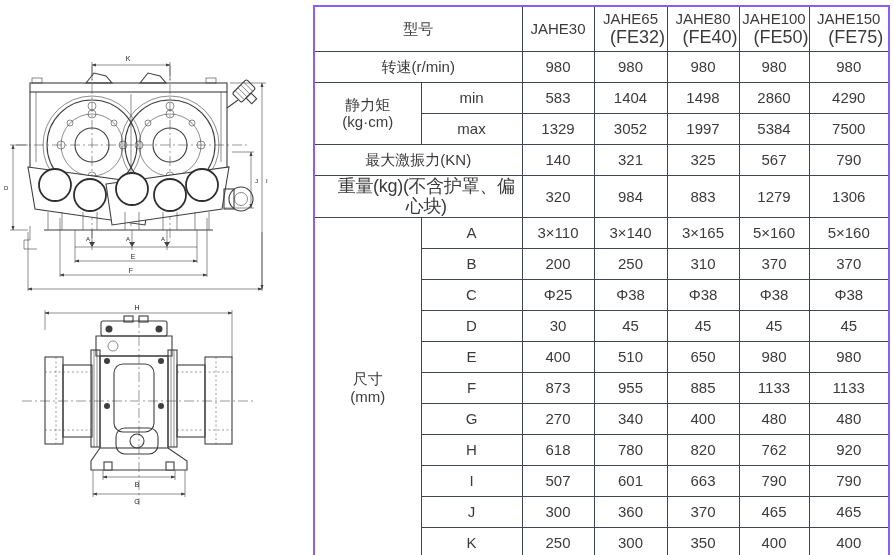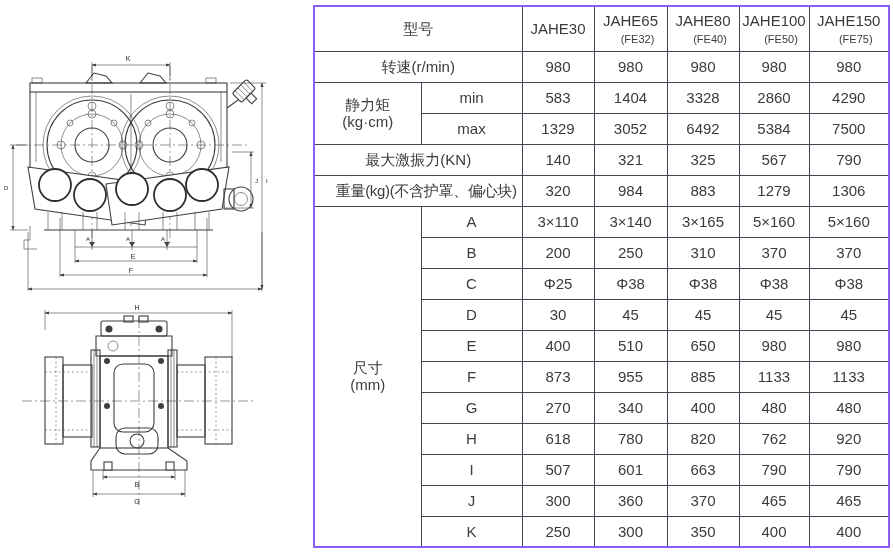--- a/index.html
+++ b/index.html
@@ -8,24 +8,24 @@
   #drawing-panel{position:absolute;left:0;top:0;width:313px;height:555px;background:#fff;}
   #table-panel{position:absolute;left:313px;top:5px;width:577px;}
   table.spec{border-collapse:collapse;table-layout:fixed;width:575px;
              border:2px solid #8b5cf6;}
   table.spec td{border:1px solid #3e4652;text-align:center;vertical-align:middle;
                 padding:0;font-size:15px;color:#3b3b3b;background:#fff;
                 white-space:pre-line;line-height:1.15;overflow:hidden;}
   tr.r{height:31px;}
   tr.hdr{height:45px;}
   td.lab{background:#b5dbf3;font-size:14px;}
-  td.lab.small{font-size:15px;letter-spacing:-0.3px;padding-left:16px;}
+  td.lab.small{font-size:18px;letter-spacing:-0.3px;padding-left:16px;}
   td.tint{background:#b5dbf3;}
   td.model{background:#b5dbf3;font-size:13.5px;}
-  td.model .sub{font-size:11px;margin-left:14px;}
+  td.model .sub{font-size:18px;margin-left:14px;}
   svg .ln{stroke:#3f3f3f;fill:none;stroke-width:1.1;}
   svg .th{stroke:#3f3f3f;fill:none;stroke-width:0.6;}
   svg .bold{stroke:#2e2e2e;fill:#fff;stroke-width:1.8;}
   svg .wht{fill:#fff;stroke:#3f3f3f;stroke-width:1.1;}
   svg .cl{stroke:#555;fill:none;stroke-width:0.6;stroke-dasharray:10 3 2 3;}
   svg .dot{stroke:#555;fill:none;stroke-width:0.6;stroke-dasharray:2 2.5;}
   svg .dim{stroke:#444;fill:none;stroke-width:0.6;}
   svg .dimtxt{font-family:"Liberation Sans",sans-serif;font-size:7px;fill:#222;}
   svg .dimtxt.sm{font-size:6px;}
 </style>
@@ -223,29 +223,29 @@
             <td class="plain">980</td>
             <td class="plain">980</td>
             <td class="plain">980</td>
           </tr>
           <tr class="r">
             <td class="lab" rowspan="2">静力矩
 (kg·cm)</td>
             <td class="lab">min</td>
             <td class="tint">583</td>
             <td class="tint">1404</td>
-            <td class="tint">3328</td>
+            <td class="tint">1498</td>
             <td class="tint">2860</td>
             <td class="tint">4290</td>
           </tr>
           <tr class="r">
             <td class="lab">max</td>
             <td class="plain">1329</td>
             <td class="plain">3052</td>
-            <td class="plain">6492</td>
+            <td class="plain">1997</td>
             <td class="plain">5384</td>
             <td class="plain">7500</td>
           </tr>
           <tr class="r">
             <td class="lab" colspan="2">最大激振力(KN)</td>
             <td class="tint">140</td>
             <td class="tint">321</td>
             <td class="tint">325</td>
             <td class="tint">567</td>
             <td class="tint">790</td>

